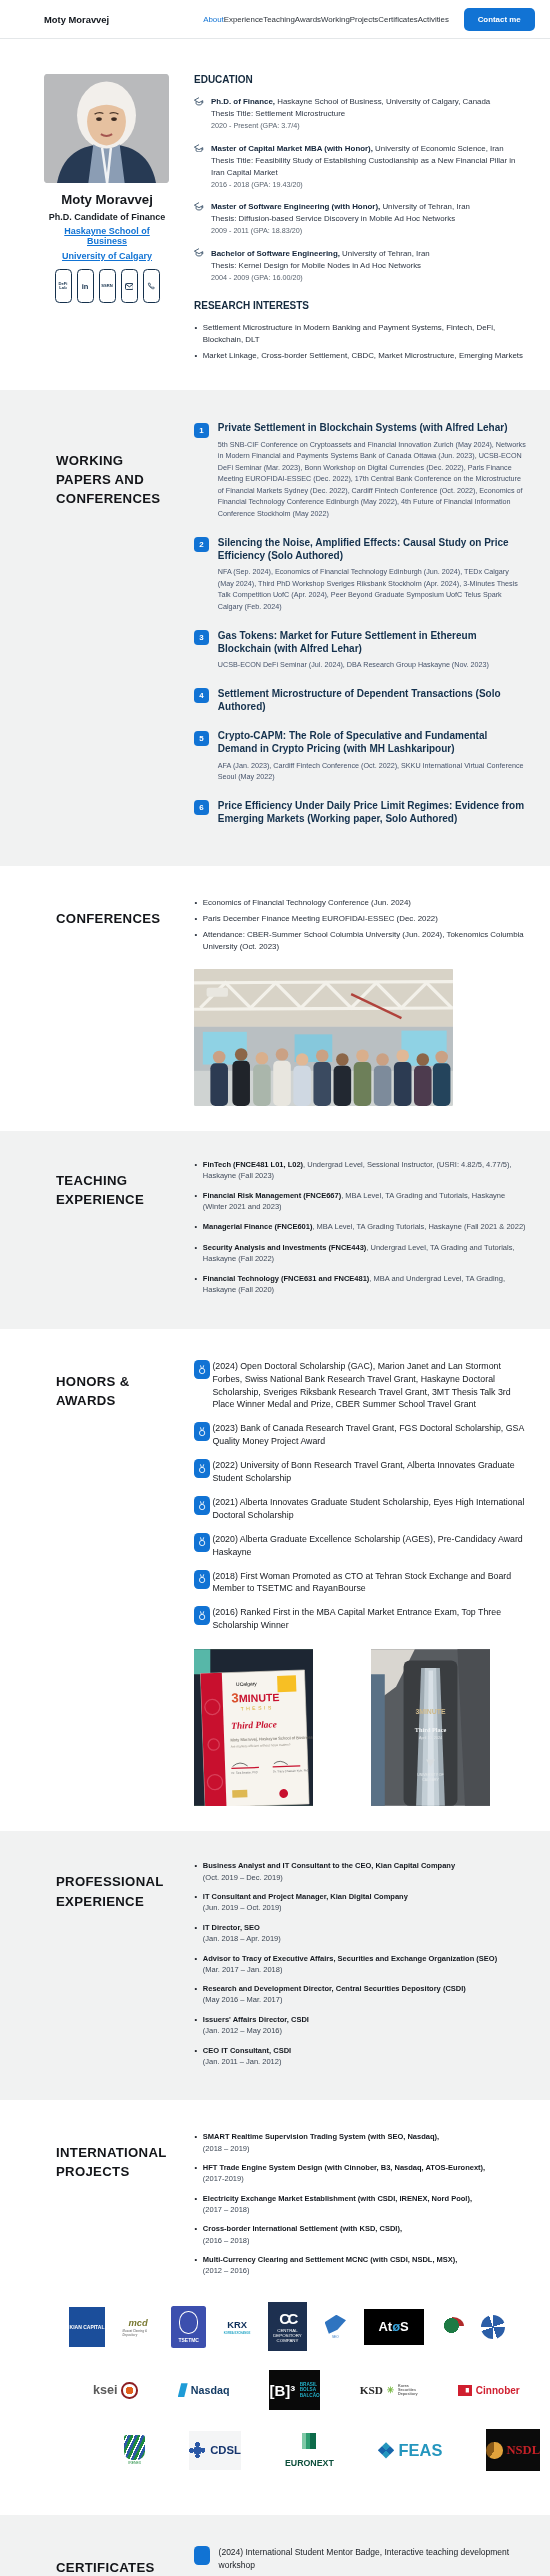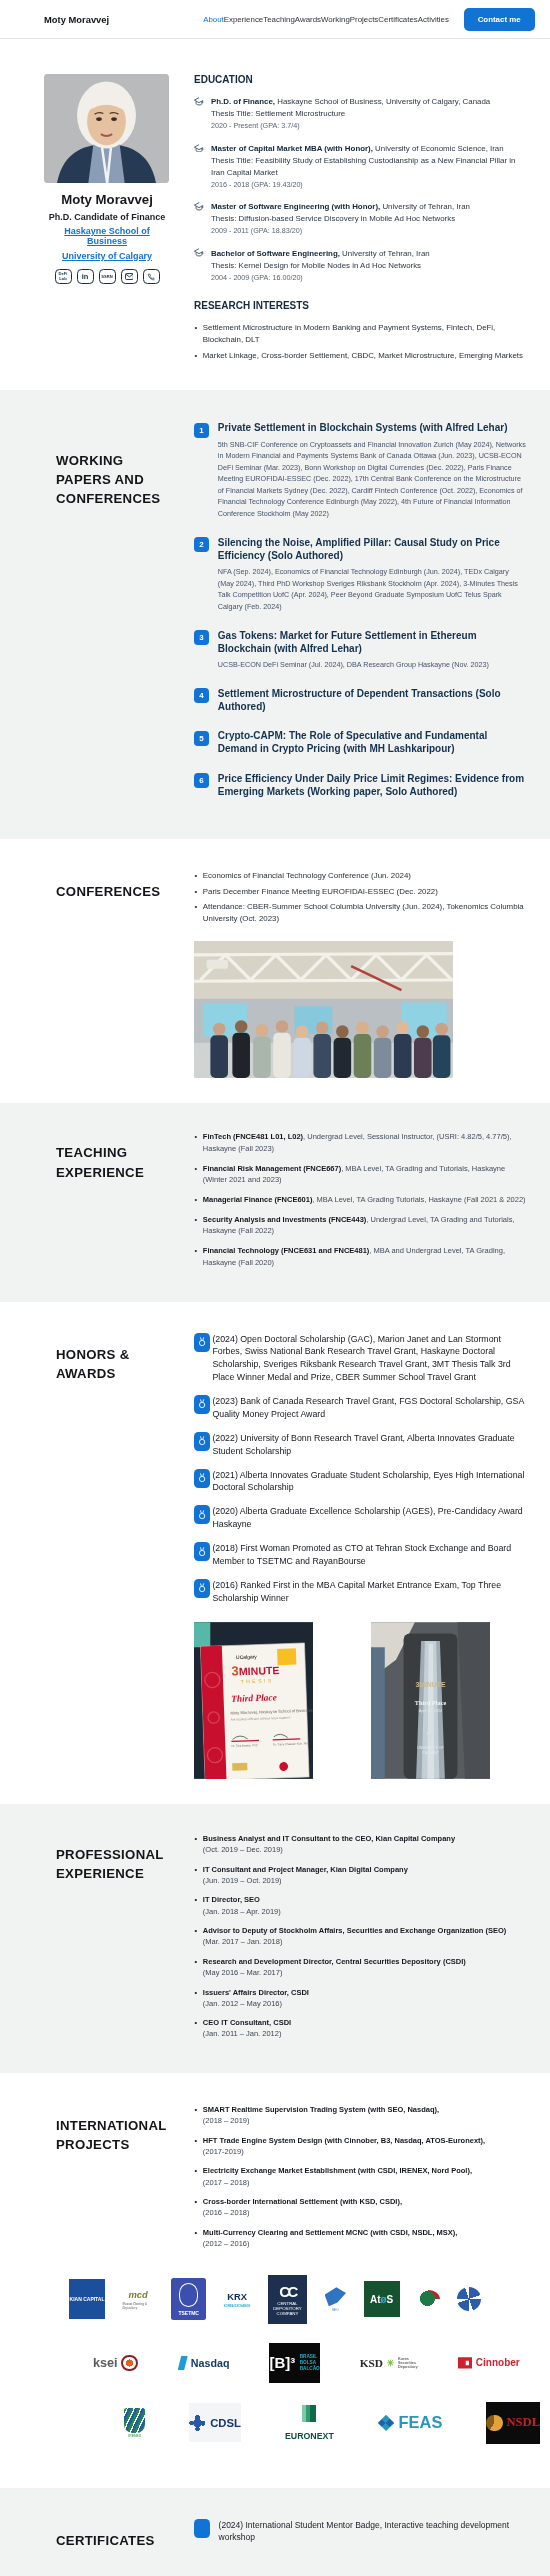--- a/index.html
+++ b/index.html
@@ -19,21 +19,21 @@
   .col-right{flex:1;max-width:332px;}
   .sec-title{font-size:13.2px;font-weight:700;color:#131519;letter-spacing:0.3px;line-height:1.45;margin:12px;}
   
   #about{padding-top:35px;min-height:230px;}
   .profile-card{width:126px;text-align:center;}
   .photo{width:125px;height:109px;border-radius:3.8px;overflow:hidden;background:#b9babc;}
   .p-name{font-size:13.2px;font-weight:700;color:#15181d;margin-top:9.4px;}
   .p-role{font-size:9px;font-weight:700;color:#1b2026;margin-top:4.4px;}
   .p-link{display:block;font-size:9px;font-weight:700;color:#1173d4;margin-top:4.4px;text-decoration:underline;}
   .socials{display:flex;justify-content:center;gap:5px;margin-top:8.8px;}
-  .soc{width:17px;height:15px;border:1.1px solid #14304c;border-radius:4.4px;display:flex;align-items:center;justify-content:center;color:#14304c;cursor:pointer;box-sizing:border-box;background:#fff;}
+  .soc{width:17px;height:34px;border:1.1px solid #14304c;border-radius:4.4px;display:flex;align-items:center;justify-content:center;color:#14304c;cursor:pointer;box-sizing:border-box;background:#fff;}
   .soc .tiny{font-size:4.1px;font-weight:700;line-height:1.1;}
   .soc .in{font-size:7.5px;font-weight:700;}
   .edu-h{font-size:10px;font-weight:700;color:#14293d;margin:0 0 11.3px;}
   .edu-item{display:flex;gap:7px;margin-bottom:10.7px;}
   .edu-icon{flex:0 0 10px;margin-top:0.6px;color:#14304c;}
   .edu-text{font-size:7.9px;line-height:1.5;color:#2d3644;}
   .edu-text b{color:#14253a;}
   .edu-years{font-size:7.2px;color:#5a6470;margin-top:1.3px;}
   .ri-list{margin-top:8.8px;}
   .bullet{position:relative;padding-left:8.8px;font-size:7.9px;line-height:1.5;color:#28303c;margin-bottom:3.8px;}
@@ -79,21 +79,21 @@
   .lg-mcd .sub{font-size:2.8px;color:#888;}
   .lg-tsetmc{width:35px;height:42px;background:#3c4fae;color:#fff;font-size:5px;border-radius:2.5px;}
   .lg-tsetmc .oval{width:16.4px;height:21.4px;border:1.9px double #fff;border-radius:50%/45%;margin-bottom:1.9px;}
   .lg-krx{color:#0e2f5a;font-size:9.4px;font-weight:800;}
   .lg-krx .sub{font-size:2.8px;color:#2aa8c8;}
   .lg-cdc{width:39px;height:49px;background:#1d3050;color:#fff;font-size:4.4px;text-align:center;}
   .lg-cdc .cc{font-size:15px;font-weight:800;letter-spacing:-2.5px;}
   .lg-seo .sq{width:21.4px;height:19px;background:
      linear-gradient(45deg,#2f74c0 0 100%);clip-path:polygon(0 40%,55% 0,100% 30%,60% 80%,20% 100%);}
   .lg-seo .sub{font-size:3.1px;color:#2f74c0;}
-  .lg-atos{width:36px;height:36px;background:#14532d;color:#fff;font-size:10px;font-weight:700;}
+  .lg-atos{width:60px;height:36px;background:#000000;color:#fff;font-size:13px;font-weight:700;}
   .lg-atos .o{color:#3aa4dc;}
   .lg-ifb .swirl{width:22.6px;height:19px;border-radius:50%;background:radial-gradient(circle at 45% 45%,#1d7a44 0 45%,transparent 46%),conic-gradient(#b02a2a 0 25%,transparent 25% 100%);}
   .lg-csdi .disc{width:24px;height:24px;border-radius:50%;background:conic-gradient(#2b5ea7 0 70deg,#fff 70deg 90deg,#2b5ea7 90deg 160deg,#fff 160deg 180deg,#2b5ea7 180deg 250deg,#fff 250deg 270deg,#2b5ea7 270deg 340deg,#fff 340deg);}
   .lg-ksei{flex-direction:row;gap:3.8px;color:#5b5b5b;font-size:12.6px;font-weight:700;}
   .lg-ksei .dot{width:16.4px;height:16.4px;border-radius:50%;border:2.5px solid #8d1f24;box-sizing:border-box;background:radial-gradient(circle,#e2601c 0 40%,#fff 41%);}
   .lg-nasdaq{flex-direction:row;gap:3.1px;color:#143b64;font-size:10.7px;font-weight:600;}
   .lg-nasdaq .n{width:10px;height:14px;background:#1f9cd7;clip-path:polygon(0 100%,35% 0,100% 0,65% 100%);}
   .lg-b3{width:68px;height:40px;background:#090909;color:#fff;flex-direction:row;gap:4.4px;}
   .lg-b3 .b{font-size:15px;font-weight:800;}
   .lg-b3 .sub{font-size:4.7px;color:#23b0c8;text-align:left;line-height:1.25;font-weight:700;}
@@ -249,41 +249,42 @@
       <div class="paper">
         <div class="num-badge">1</div>
         <div>
             <div class="paper-title">Private Settlement in Blockchain Systems (with Alfred Lehar)</div>
         <div class="paper-venues">5th SNB-CIF Conference on Cryptoassets and Financial Innovation Zurich (May 2024), Networks in Modern Financial and Payments Systems Bank of Canada Ottawa (Jun. 2023), UCSB-ECON DeFi Seminar (Mar. 2023), Bonn Workshop on Digital Currencies (Dec. 2022), Paris Finance Meeting EUROFIDAI-ESSEC (Dec. 2022), 17th Central Bank Conference on the Microstructure of Financial Markets Sydney (Dec. 2022), Cardiff Fintech Conference (Oct. 2022), Economics of Financial Technology Conference Edinburgh (May 2022), 4th Future of Financial Information Conference Stockholm (May 2022)</div>
           </div>
       </div>
       <div class="paper">
         <div class="num-badge">2</div>
         <div>
-            <div class="paper-title">Silencing the Noise, Amplified Pillar: Causal Study on Price Efficiency (Solo Authored)</div>
+            <div class="paper-title">Silencing the Noise, Amplified Effects: Causal Study on Price Efficiency (Solo Authored)</div>
         <div class="paper-venues">NFA (Sep. 2024), Economics of Financial Technology Edinburgh (Jun. 2024), TEDx Calgary (May 2024), Third PhD Workshop Sveriges Riksbank Stockholm (Apr. 2024), 3-Minutes Thesis Talk Competition UofC (Apr. 2024), Peer Beyond Graduate Symposium UofC Telus Spark Calgary (Feb. 2024)</div>
           </div>
       </div>
       <div class="paper">
         <div class="num-badge">3</div>
         <div>
             <div class="paper-title">Gas Tokens: Market for Future Settlement in Ethereum Blockchain (with Alfred Lehar)</div>
         <div class="paper-venues">UCSB-ECON DeFi Seminar (Jul. 2024), DBA Research Group Haskayne (Nov. 2023)</div>
           </div>
       </div>
       <div class="paper">
         <div class="num-badge">4</div>
         <div>
             <div class="paper-title">Settlement Microstructure of Dependent Transactions (Solo Authored)</div>
           </div>
       </div>
       <div class="paper">
         <div class="num-badge">5</div>
         <div>
             <div class="paper-title">Crypto-CAPM: The Role of Speculative and Fundamental Demand in Crypto Pricing (with MH Lashkaripour)</div>
+        <div class="paper-venues">AFA (Jan. 2023), Cardiff Fintech Conference (Oct. 2022), SKKU International Virtual Conference Seoul (May 2022)</div>
           </div>
       </div>
       <div class="paper">
         <div class="num-badge">6</div>
         <div>
             <div class="paper-title">Price Efficiency Under Daily Price Limit Regimes: Evidence from Emerging Markets (Working paper, Solo Authored)</div>
           </div>
       </div>
     </div>
   </div>
@@ -479,21 +480,21 @@
   </div>
 
   <div class="sec gray" id="professional">
     <div class="col-left">
         <h2 class="sec-title">PROFESSIONAL EXPERIENCE</h2>
       </div>
     <div class="col-right">
       <div class="x-item"><span>Business Analyst and IT Consultant to the CEO, Kian Capital Company</span><div class="x-period">(Oct. 2019 – Dec. 2019)</div></div>
       <div class="x-item"><span>IT Consultant and Project Manager, Kian Digital Company</span><div class="x-period">(Jun. 2019 – Oct. 2019)</div></div>
       <div class="x-item"><span>IT Director, SEO</span><div class="x-period">(Jan. 2018 – Apr. 2019)</div></div>
-      <div class="x-item"><span>Advisor to Deputy of Stockholm Affairs, Securities and Exchange Organization (SEO)</span><div class="x-period">(Mar. 2017 – Jan. 2018)</div></div>
+      <div class="x-item"><span>Advisor to Tracy of Executive Affairs, Securities and Exchange Organization (SEO)</span><div class="x-period">(Mar. 2017 – Jan. 2018)</div></div>
       <div class="x-item"><span>Research and Development Director, Central Securities Depository (CSDI)</span><div class="x-period">(May 2016 – Mar. 2017)</div></div>
       <div class="x-item"><span>Issuers' Affairs Director, CSDI</span><div class="x-period">(Jan. 2012 – May 2016)</div></div>
       <div class="x-item"><span>CEO IT Consultant, CSDI</span><div class="x-period">(Jan. 2011 – Jan. 2012)</div></div>
     </div>
   </div>
 
   <div class="sec" id="projects">
     <div class="sec-top">
       <div class="col-left">
           <h2 class="sec-title">INTERNATIONAL PROJECTS</h2>

